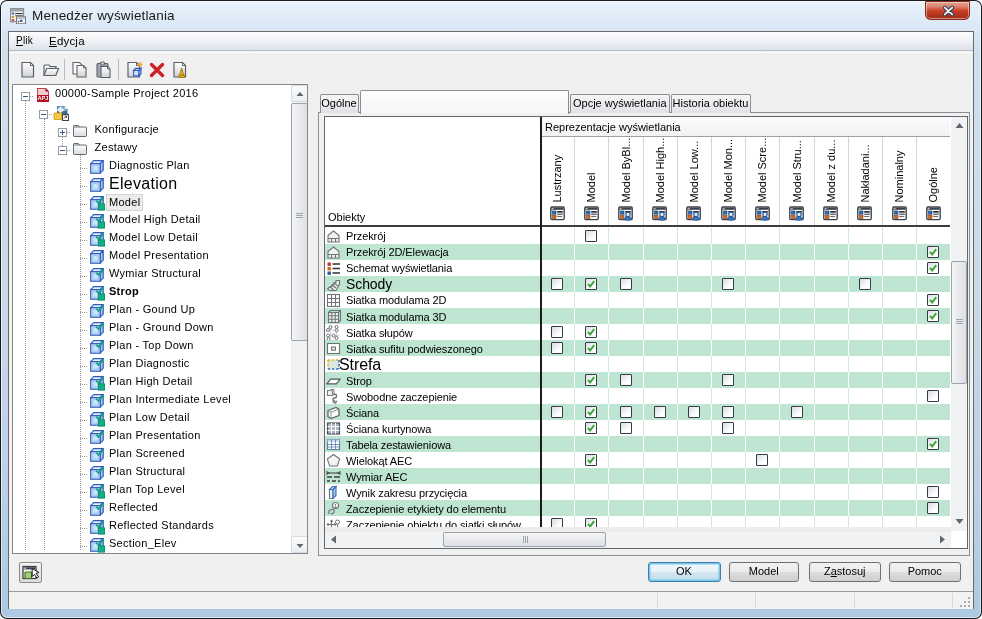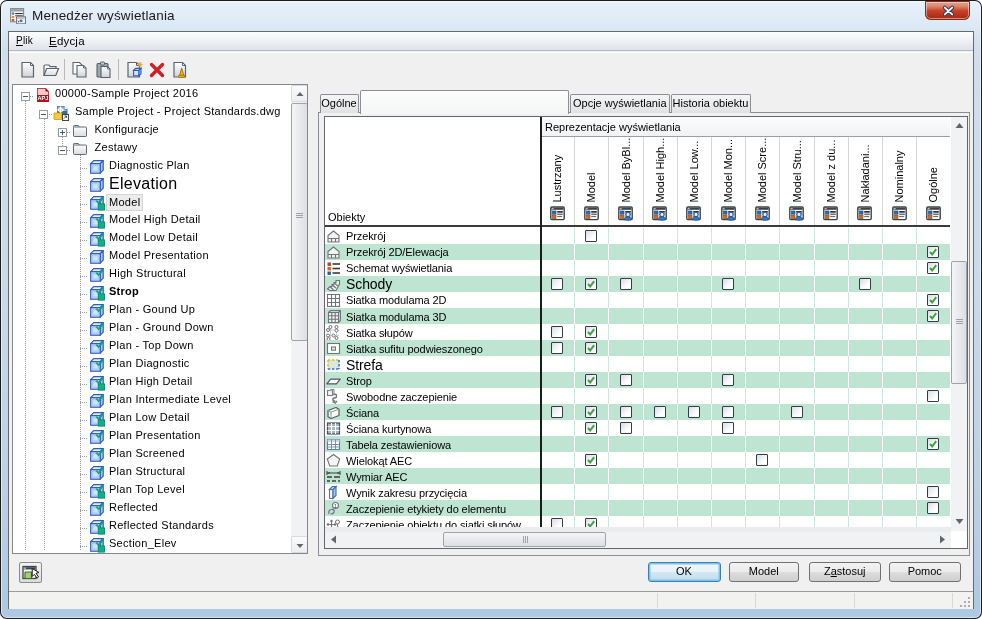--- a/index.html
+++ b/index.html
@@ -149,21 +149,20 @@
       <svg class="abs" style="left:22px;top:1.7999999999999972px" width="16" height="16">
         <use href="#apj"></use>
       </svg>
       <div class="txt" style="left:42px;top:0.7999999999999972px;font-size:11px;line-height:15px;letter-spacing:0.28px;">00000-Sample Project 2016</div>
       <div class="abs" style="left:35.5px;top:29.289999999999992px;width:3.5px;height:1px;background:repeating-linear-gradient(90deg,#999 0,#999 1px,transparent 1px,transparent 2px)"></div>
       <div class="abs" style="left:26.0px;top:24.789999999999992px;width:9px;height:9px;background:#fff;border:1px solid #969c9f"></div>
       <div class="abs" style="left:28.0px;top:28.789999999999992px;width:5px;height:1px;background:#3a5a83"></div>
       <svg class="abs" style="left:40px;top:19.789999999999992px" width="16" height="16">
         <use href="#dwg"></use>
       </svg>
-      <div class="txt" style="left:62px;top:18.789999999999992px;font-size:11px;line-height:15px;letter-spacing:0.28px;">Sample Project - Project Standards.dwg</div>
       <div class="abs" style="left:54px;top:47.28px;width:4px;height:1px;background:repeating-linear-gradient(90deg,#999 0,#999 1px,transparent 1px,transparent 2px)"></div>
       <div class="abs" style="left:44.5px;top:42.78px;width:9px;height:9px;background:#fff;border:1px solid #969c9f"></div>
       <div class="abs" style="left:46.5px;top:46.78px;width:5px;height:1px;background:#3a5a83"></div>
       <div class="abs" style="left:48.5px;top:44.78px;width:1px;height:5px;background:#3a5a83"></div>
       <svg class="abs" style="left:59px;top:37.78px" width="16" height="16">
         <use href="#folder"></use>
       </svg>
       <div class="txt" style="left:81.5px;top:36.78px;font-size:11px;line-height:15px;letter-spacing:0.28px;">Konfiguracje</div>
       <div class="abs" style="left:54px;top:65.26999999999998px;width:4px;height:1px;background:repeating-linear-gradient(90deg,#999 0,#999 1px,transparent 1px,transparent 2px)"></div>
       <div class="abs" style="left:44.5px;top:60.76999999999998px;width:9px;height:9px;background:#fff;border:1px solid #969c9f"></div>
@@ -206,21 +205,21 @@
       <div class="abs" style="left:66.5px;top:173.20999999999998px;width:8.5px;height:1px;background:repeating-linear-gradient(90deg,#999 0,#999 1px,transparent 1px,transparent 2px)"></div>
       <svg class="abs" style="left:76px;top:163.70999999999998px" width="16" height="16">
         <use href="#cubeB"></use>
       </svg>
       <div class="txt" style="left:96px;top:162.70999999999998px;font-size:11px;line-height:15px;letter-spacing:0.28px;">Model Presentation</div>
       <div class="abs" style="left:66.5px;top:191.2px;width:8.5px;height:1px;background:repeating-linear-gradient(90deg,#999 0,#999 1px,transparent 1px,transparent 2px)"></div>
       <svg class="abs" style="left:76px;top:181.7px" width="16" height="16">
         <use href="#cubeB"></use>
         <use href="#check"></use>
       </svg>
-      <div class="txt" style="left:96px;top:180.7px;font-size:11px;line-height:15px;letter-spacing:0.28px;">High Structural</div>
+      <div class="txt" style="left:96px;top:180.7px;font-size:11px;line-height:15px;letter-spacing:0.28px;">Wymiar Structural</div>
       <div class="abs" style="left:66.5px;top:209.19px;width:8.5px;height:1px;background:repeating-linear-gradient(90deg,#999 0,#999 1px,transparent 1px,transparent 2px)"></div>
       <svg class="abs" style="left:76px;top:199.69px" width="16" height="16">
         <use href="#cubeB"></use>
         <use href="#check"></use>
         <use href="#gsq"></use>
       </svg>
       <div class="txt" style="left:96px;top:198.69px;font-size:11px;line-height:15px;letter-spacing:0.28px;font-weight:bold;">Strop</div>
       <div class="abs" style="left:66.5px;top:227.18px;width:8.5px;height:1px;background:repeating-linear-gradient(90deg,#999 0,#999 1px,transparent 1px,transparent 2px)"></div>
       <svg class="abs" style="left:76px;top:217.68px" width="16" height="16">
         <use href="#cubeB"></use>
@@ -627,21 +626,21 @@
       <div class="abs" style="left:283.4px;top:129.5px;width:1px;height:16.0px;background:#cde9db"></div>
       <div class="abs" style="left:317.6px;top:129.5px;width:1px;height:16.0px;background:#cde9db"></div>
       <div class="abs" style="left:351.8px;top:129.5px;width:1px;height:16.0px;background:#cde9db"></div>
       <div class="abs" style="left:386.0px;top:129.5px;width:1px;height:16.0px;background:#cde9db"></div>
       <div class="abs" style="left:420.2px;top:129.5px;width:1px;height:16.0px;background:#cde9db"></div>
       <div class="abs" style="left:454.4px;top:129.5px;width:1px;height:16.0px;background:#cde9db"></div>
       <div class="abs" style="left:488.6px;top:129.5px;width:1px;height:16.0px;background:#cde9db"></div>
       <div class="abs" style="left:522.8px;top:129.5px;width:1px;height:16.0px;background:#cde9db"></div>
       <div class="abs" style="left:557.0px;top:129.5px;width:1px;height:16.0px;background:#cde9db"></div>
       <div class="abs" style="left:591.2px;top:129.5px;width:1px;height:16.0px;background:#cde9db"></div>
-      <div class="txt" style="left:21px;top:132.0px;font-size:14px;line-height:12px;letter-spacing:-0.1px">Strefa</div>
+      <div class="txt" style="left:14px;top:132.0px;font-size:16px;line-height:12px;letter-spacing:-0.1px">Strefa</div>
       <svg class="abs" style="left:1px;top:130.3px" width="15" height="15" viewBox="0 0 15 15">
         <rect x="2" y="3" width="11" height="9" fill="#d9e9e0"></rect>
         <path d="M2 3 H13 M2 3 V12" stroke="#e8b820" stroke-width="1.6" fill="none" stroke-dasharray="2.4 1.6"></path>
         <path d="M13 3 V12 M2 12 H13" stroke="#3a6fd0" stroke-width="1.6" fill="none" stroke-dasharray="2.4 1.6"></path>
       </svg>
       <div class="abs" style="left:0;top:145.5px;width:625px;height:16.0px;background:#bee4d2"></div>
       <div class="abs" style="left:249.2px;top:145.5px;width:1px;height:16.0px;background:#fff"></div>
       <div class="abs" style="left:283.4px;top:145.5px;width:1px;height:16.0px;background:#fff"></div>
       <div class="abs" style="left:317.6px;top:145.5px;width:1px;height:16.0px;background:#fff"></div>
       <div class="abs" style="left:351.8px;top:145.5px;width:1px;height:16.0px;background:#fff"></div>

